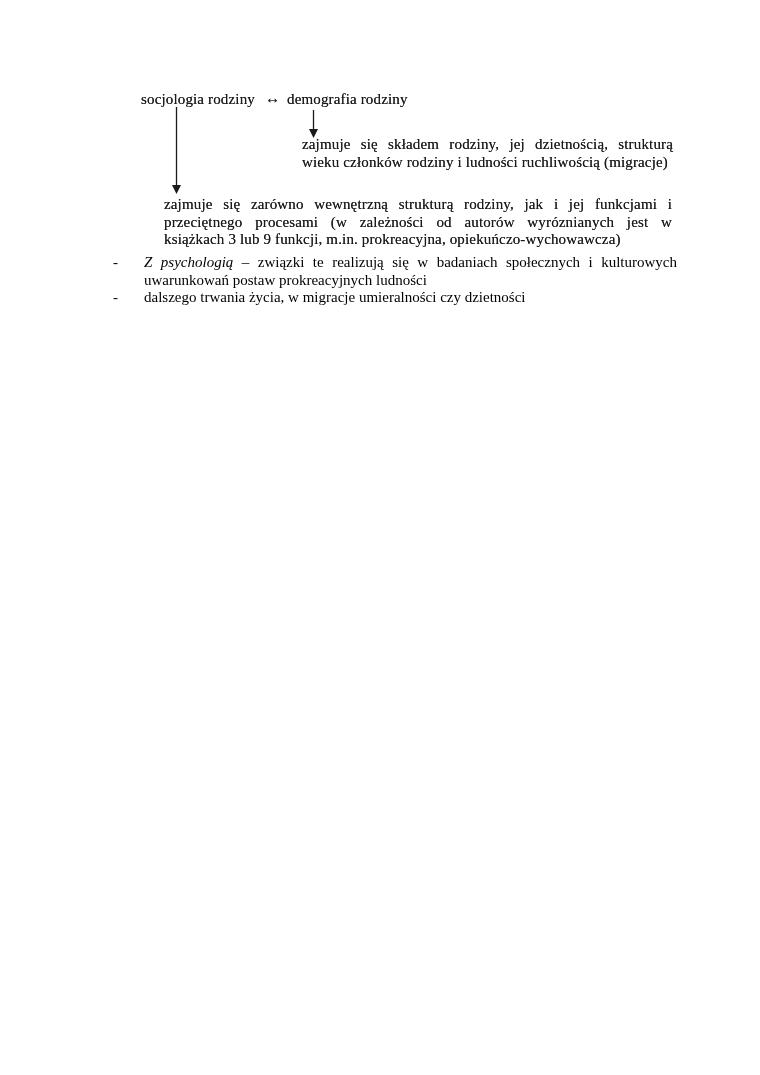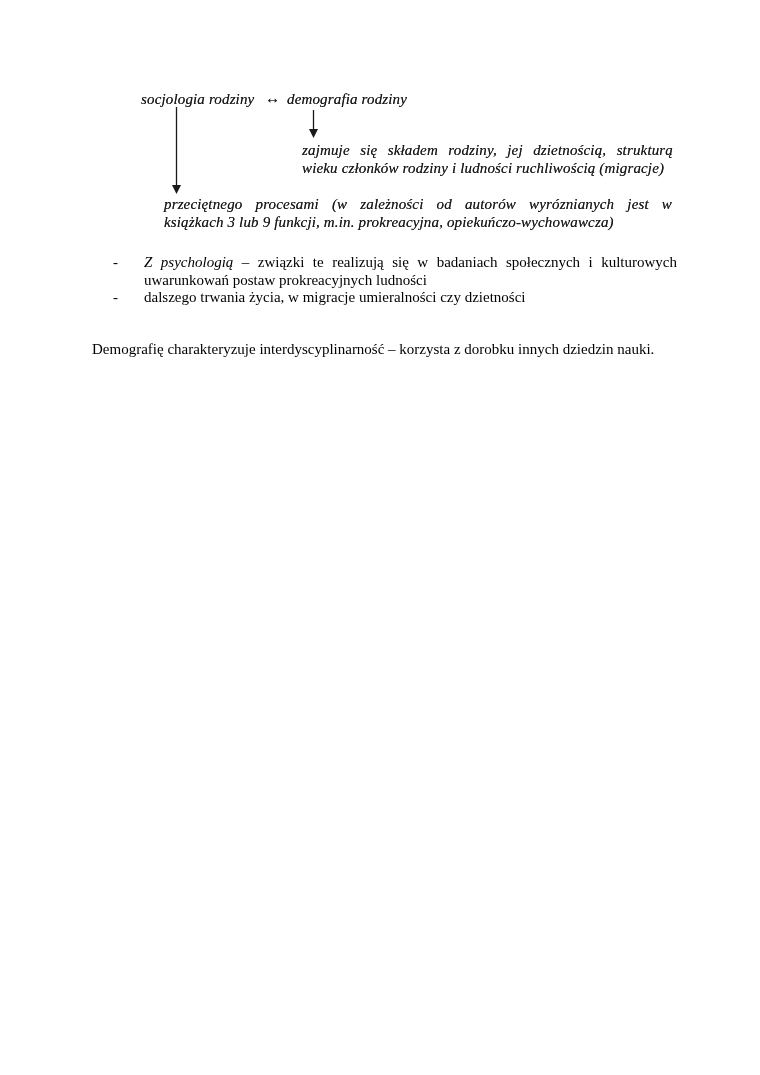--- a/index.html
+++ b/index.html
@@ -17,21 +17,20 @@
     line-height: 17.5px;
     color: #000000;
     overflow: hidden;
   }
   .abs { position: absolute; }
   
   .bitmap {
     color: #1a1a1a;
     text-shadow: 0 0 0.55px rgba(26,26,26,0.8);
     letter-spacing: 0.15px;
-    font-style: italic;
   }
   .jl {            
     text-align: justify;
     text-align-last: justify;
     white-space: normal;
   }
   .ll {            
     text-align: left;
     white-space: nowrap;
   }
@@ -63,26 +62,27 @@
   <svg class="arrow-svg" style="left:306px; top:110px;" width="15" height="28">
     <line x1="7.5" y1="0" x2="7.5" y2="20"></line>
     <polygon points="3,19 12,19 7.5,28"></polygon>
   </svg>
 
   <svg class="arrow-svg" style="left:169px; top:107px;" width="15" height="87">
     <line x1="7.5" y1="0" x2="7.5" y2="79"></line>
     <polygon points="3,78 12,78 7.5,87"></polygon>
   </svg>
 
-  <div class="branch bitmap" style="left:302px; top:142px; width:371px;">
+  <div class="branch bitmap" style="left:302px; top:136px; width:371px;">
     <div class="jl">zajmuje się składem rodziny, jej dzietnością, strukturą</div>
     <div class="ll">wieku członków rodziny i ludności ruchliwością (migracje)</div>
   </div>
 
   <div class="branch bitmap" style="left:164px; top:196px; width:508px;">
+    <div class="jl">zajmuje się zarówno wewnętrzną strukturą rodziny, jak i jej funkcjami i</div>
     <div class="jl">przeciętnego procesami (w zależności od autorów wyróznianych jest w</div>
     <div class="ll">książkach 3 lub 9 funkcji, m.in. prokreacyjna, opiekuńczo-wychowawcza)</div>
   </div>
 
   <div class="abs" style="left:113px; top:254px; width:557px;">
 
     <div class="bullet-item">
       <span class="bullet-marker">-</span>
       <div class="bullet-body">
         <div class="jl"><span class="lead-italic">Z psychologią</span><span> – związki te realizują się w badaniach społecznych i kulturowych</span></div>
@@ -92,15 +92,14 @@
 
     <div class="bullet-item">
       <span class="bullet-marker">-</span>
       <div class="bullet-body">
         <div class="ll">dalszego trwania życia, w migracje umieralności czy dzietności</div>
       </div>
     </div>
 
   </div>
 
-  <p class="abs closing" style="left:92px; top:341px; width:600px;">Demografię charakteryzuje interdyscyplinarność – korzysta z dorobku innych dziedzin nauki.</p>
 
 </div>
 
 </body></html>

